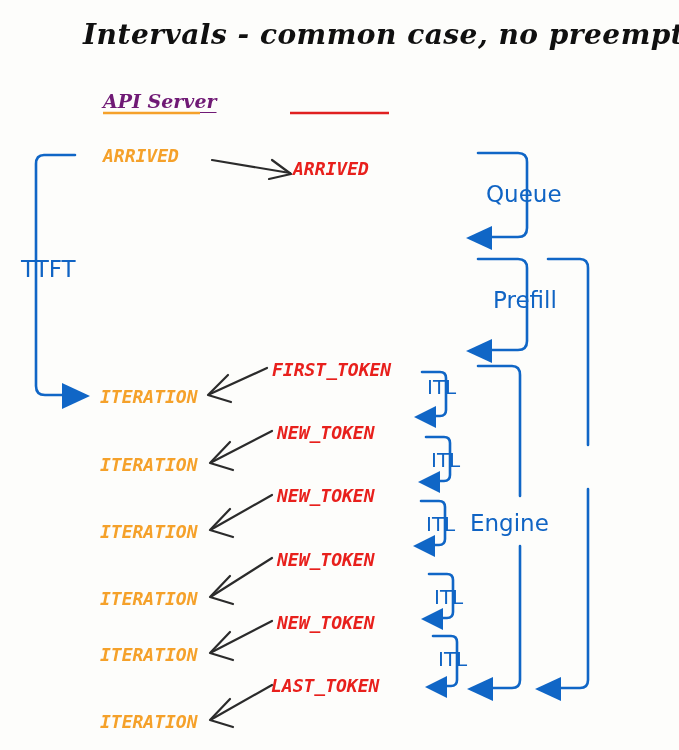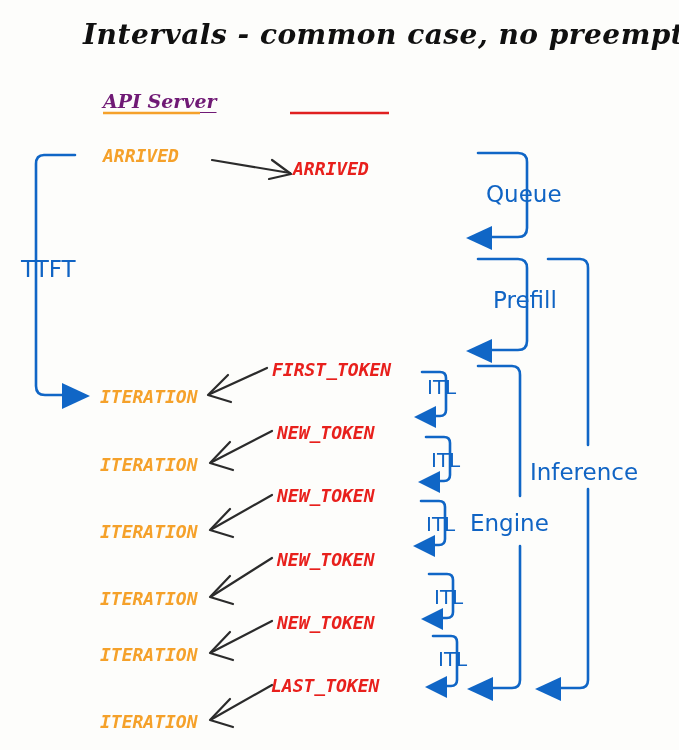--- a/index.html
+++ b/index.html
@@ -74,21 +74,20 @@
   <div class="abs state red" style="left:277px;top:422px;">NEW_TOKEN</div>
   <div class="abs state red" style="left:277px;top:485px;">NEW_TOKEN</div>
   <div class="abs state red" style="left:277px;top:549px;">NEW_TOKEN</div>
   <div class="abs state red" style="left:277px;top:612px;">NEW_TOKEN</div>
   <div class="abs state red" style="left:271px;top:675px;font-style:italic;">LAST_TOKEN</div>
 
   <div class="abs bluelabel" style="left:21px;top:256px;">TTFT</div>
   <div class="abs bluelabel" style="left:486px;top:181px;">Queue</div>
   <div class="abs bluelabel" style="left:493px;top:287px;">Prefill</div>
   <div class="abs bluelabel" style="left:470px;top:510px;">Engine</div>
-  <div class="abs bluelabel" style="left:530px;top:459px;">Inference</div>
 
   <div class="abs bluelabel small" style="left:427px;top:375px;">ITL</div>
   <div class="abs bluelabel small" style="left:431px;top:448px;">ITL</div>
   <div class="abs bluelabel small" style="left:426px;top:512px;">ITL</div>
   <div class="abs bluelabel small" style="left:434px;top:585px;">ITL</div>
   <div class="abs bluelabel small" style="left:438px;top:647px;">ITL</div>
 
   <svg class="overlay" viewBox="0 0 679 750">
 
     <line x1="103" y1="113" x2="200" y2="113" stroke="#F5A12A" stroke-width="2.4"></line>

